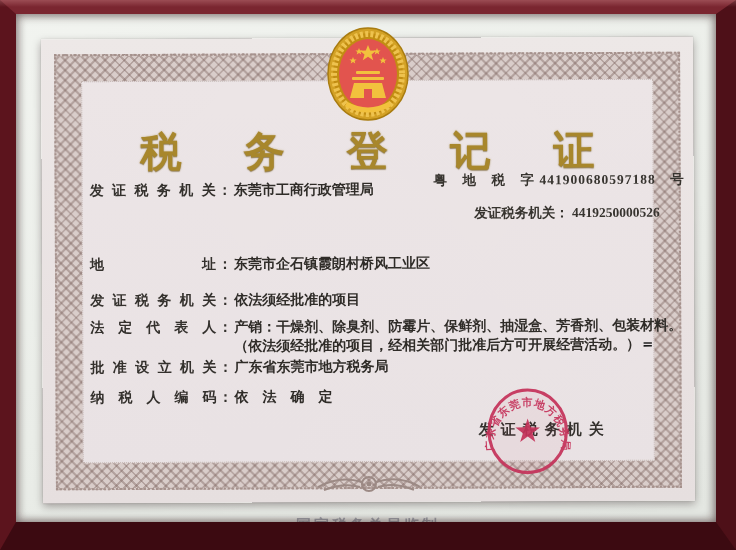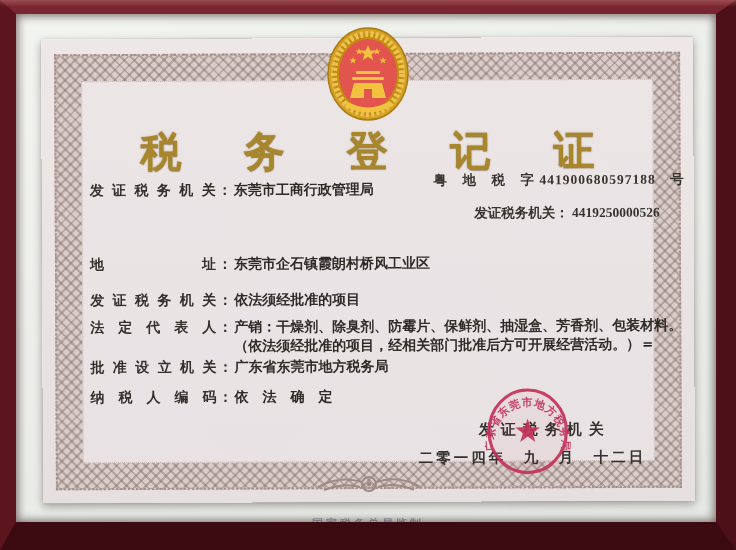--- a/index.html
+++ b/index.html
@@ -14,21 +14,21 @@
     border-style:solid;border-width:14px 20px 28px 16px;
     border-color:#7a2630 #4e1018 #3c0a11 #5c141d;
   }
   .frame-sheen{position:absolute;left:0;top:0;width:736px;height:7px;z-index:11;
     background:linear-gradient(180deg,rgba(255,190,190,.25),rgba(255,255,255,0));pointer-events:none;}
   .mat-shade{position:absolute;left:16px;top:14px;right:20px;bottom:28px;z-index:9;pointer-events:none;
     box-shadow:inset 0 3px 10px rgba(40,15,18,.30), inset 0 -3px 9px rgba(40,15,18,.22),
                inset 4px 0 9px rgba(40,15,18,.18), inset -4px 0 9px rgba(40,15,18,.18);}
   
   .footer-note{position:absolute;left:0;right:0;top:516px;z-index:1;text-align:center;
-    font-size:11px;letter-spacing:3px;color:#a2a6ad;font-weight:600;}
+    font-size:15px;letter-spacing:3px;color:#a2a6ad;font-weight:600;}
   
   .paper{
     position:absolute;left:42px;top:38px;width:652px;height:464px;z-index:2;
     background:linear-gradient(180deg,#ede8e7 0%,#e9e2e2 60%,#e6dfdf 100%);
     box-shadow:0 3px 9px rgba(25,10,12,.35),0 0 1px rgba(0,0,0,.4);
     transform:rotate(-0.25deg);
   }
   .band{
     position:absolute;left:13px;top:15px;right:13px;bottom:13px;
     border:2px dotted #a5918c;background-color:#d9cdca;
@@ -101,21 +101,20 @@
       <span class="flabel">法定代表人</span><span class="fcolon">：</span><span class="fvalue"><span>产销：干燥剂、除臭剂、防霉片、保鲜剂、抽湿盒、芳香剂、包装材料。（依法须经批准的项目，经相关部门批准后方可开展经营活动。）</span><span class="endmark">＝</span></span>
     </div>
     <div class="row r6">
       <span class="flabel">批准设立机关</span><span class="fcolon">：</span><span class="fvalue">广东省东莞市地方税务局</span>
     </div>
     <div class="row r7">
       <span class="flabel">纳税人编码</span><span class="fcolon">：</span><span class="fvalue">依　法　确　定</span>
     </div>
 
     <div class="issuer">发证税务机关</div>
-    <div class="issue-date">二零一四年　九　月　十二日</div>
 
     <svg class="seal" viewBox="0 0 100 104" xmlns="http://www.w3.org/2000/svg">
       <ellipse cx="50" cy="52" rx="45" ry="48" fill="rgba(197,50,90,0.05)" stroke="#c5325a" stroke-width="3.6"></ellipse>
       <path id="sealArc" d="M 13,82 A 40,43 0 1 1 87,82" fill="none"></path>
       <text font-size="12.5" font-weight="bold" fill="#c5325a" letter-spacing="1">
         <textPath href="#sealArc" startOffset="50%" text-anchor="middle">广东省东莞市地方税务局</textPath>
       </text>
       <polygon fill="#c5325a" points="50,37 53.4,47.4 64.3,47.6 55.6,54.1 58.8,64.5 50,58.1 41.2,64.5 44.4,54.1 35.7,47.6 46.6,47.4"></polygon>
     </svg>
 

